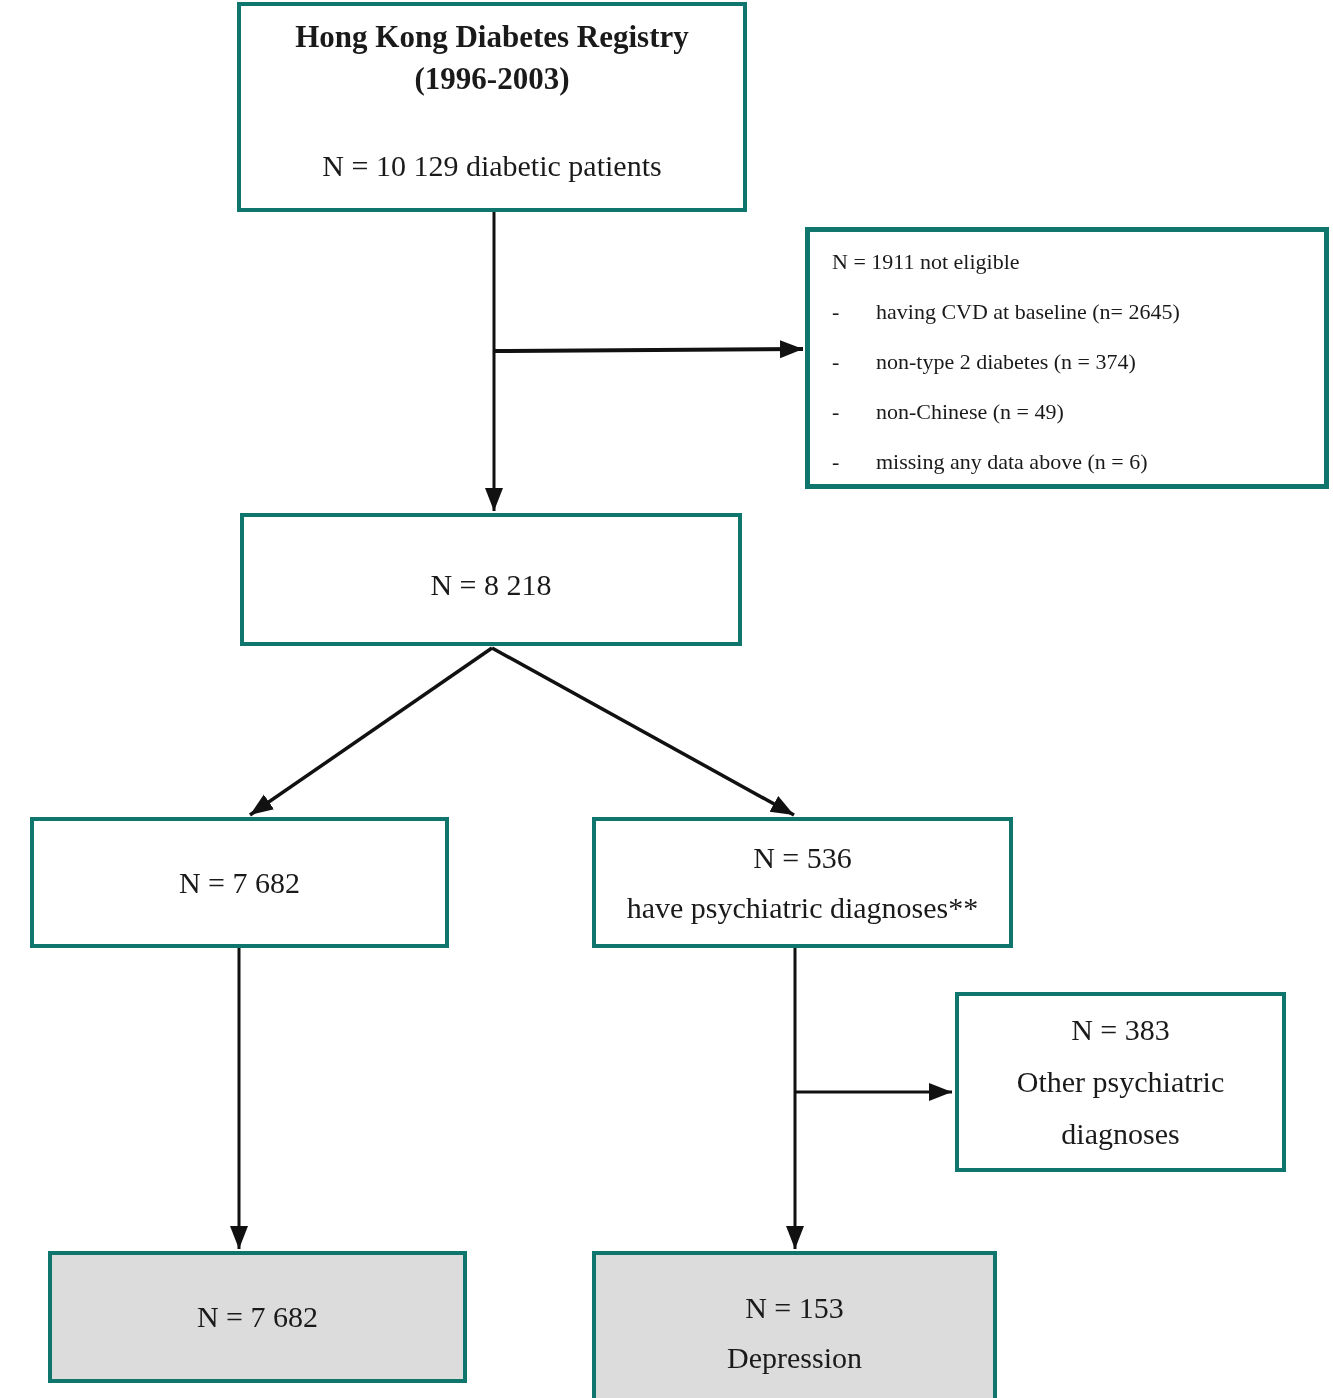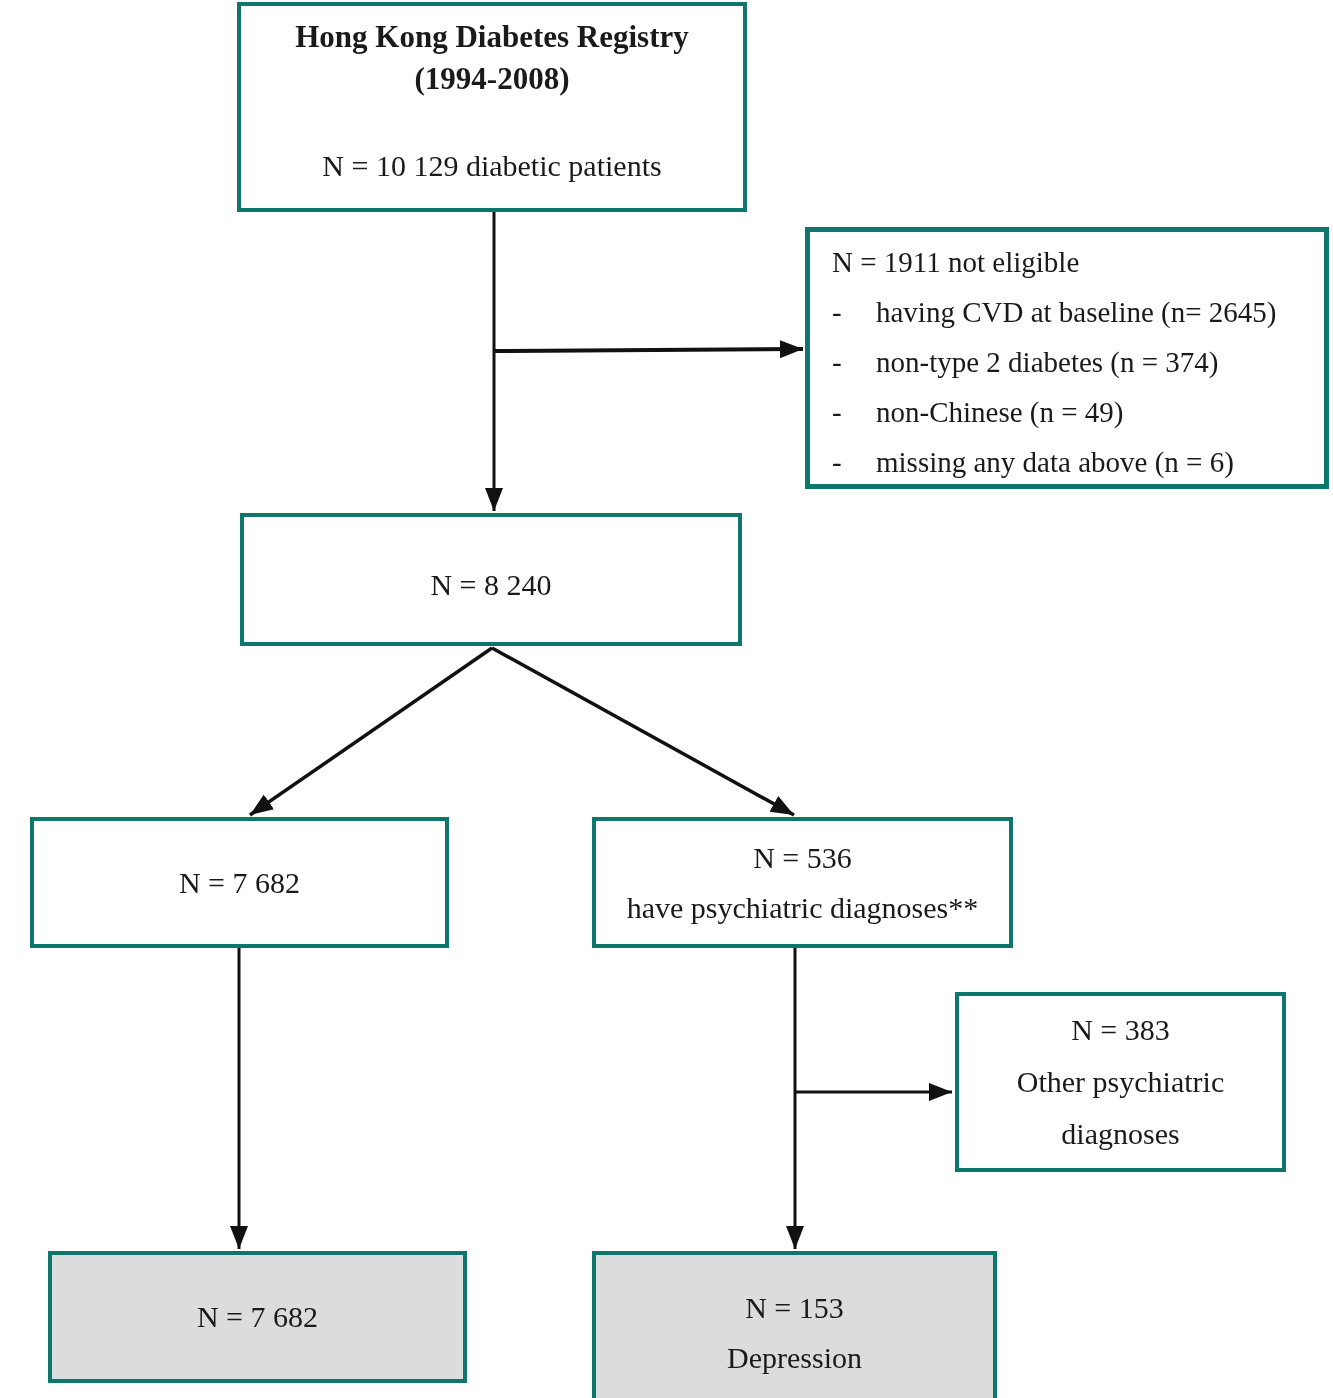--- a/index.html
+++ b/index.html
@@ -57,21 +57,21 @@
     line-height: 36px;
   }
   
   .node-not-eligible {
     left: 805px; top: 227px;
     width: 524px; height: 262px;
     border-width: 5px;
     align-items: stretch;
     justify-content: flex-start;
     text-align: left;
-    font-size: 29px;
+    font-size: 22px;
     line-height: 50px;
     padding: 5px 8px 4px 22px;
   }
   .ne-item {
     display: flex;
     flex-direction: row;
   }
   .ne-item .dash {
     width: 44px;
     flex: 0 0 44px;
@@ -125,21 +125,21 @@
     <line x1="494" y1="351" x2="803" y2="349" stroke="#111111" stroke-width="4" marker-end="url(#arrowhead)"></line>
     <line x1="492" y1="648" x2="250" y2="815" stroke="#111111" stroke-width="3.5" marker-end="url(#arrowhead)"></line>
     <line x1="492" y1="648" x2="794" y2="815" stroke="#111111" stroke-width="3.5" marker-end="url(#arrowhead)"></line>
     <line x1="239" y1="948" x2="239" y2="1249" stroke="#111111" stroke-width="3" marker-end="url(#arrowhead)"></line>
     <line x1="795" y1="948" x2="795" y2="1249" stroke="#111111" stroke-width="3" marker-end="url(#arrowhead)"></line>
     <line x1="795" y1="1092" x2="952" y2="1092" stroke="#111111" stroke-width="3" marker-end="url(#arrowhead)"></line>
   </svg>
 
   <div class="node node-registry">
     <div class="title-line first">Hong Kong Diabetes Registry</div>
-    <div class="title-line">(1994-2008)</div>
+    <div class="title-line">(1996-2003)</div>
     <div class="count-line">N = 10 129 diabetic patients</div>
   </div>
 
   <div class="node node-not-eligible">
     <div class="ne-header">N = 1911 not eligible</div>
     <div class="ne-item">
       <span class="dash">-</span>
       <span class="ne-text">having CVD at baseline (n= 2645)</span>
     </div>
     <div class="ne-item">
@@ -150,21 +150,21 @@
       <span class="dash">-</span>
       <span class="ne-text">non-Chinese (n = 49)</span>
     </div>
     <div class="ne-item">
       <span class="dash">-</span>
       <span class="ne-text">missing any data above (n = 6)</span>
     </div>
   </div>
 
   <div class="node node-included">
-    <div>N = 8 240</div>
+    <div>N = 8 218</div>
   </div>
 
   <div class="node node-no-psych">
     <div>N = 7 682</div>
   </div>
 
   <div class="node node-psych">
     <div>N = 536</div>
     <div>have psychiatric diagnoses**</div>
   </div>

